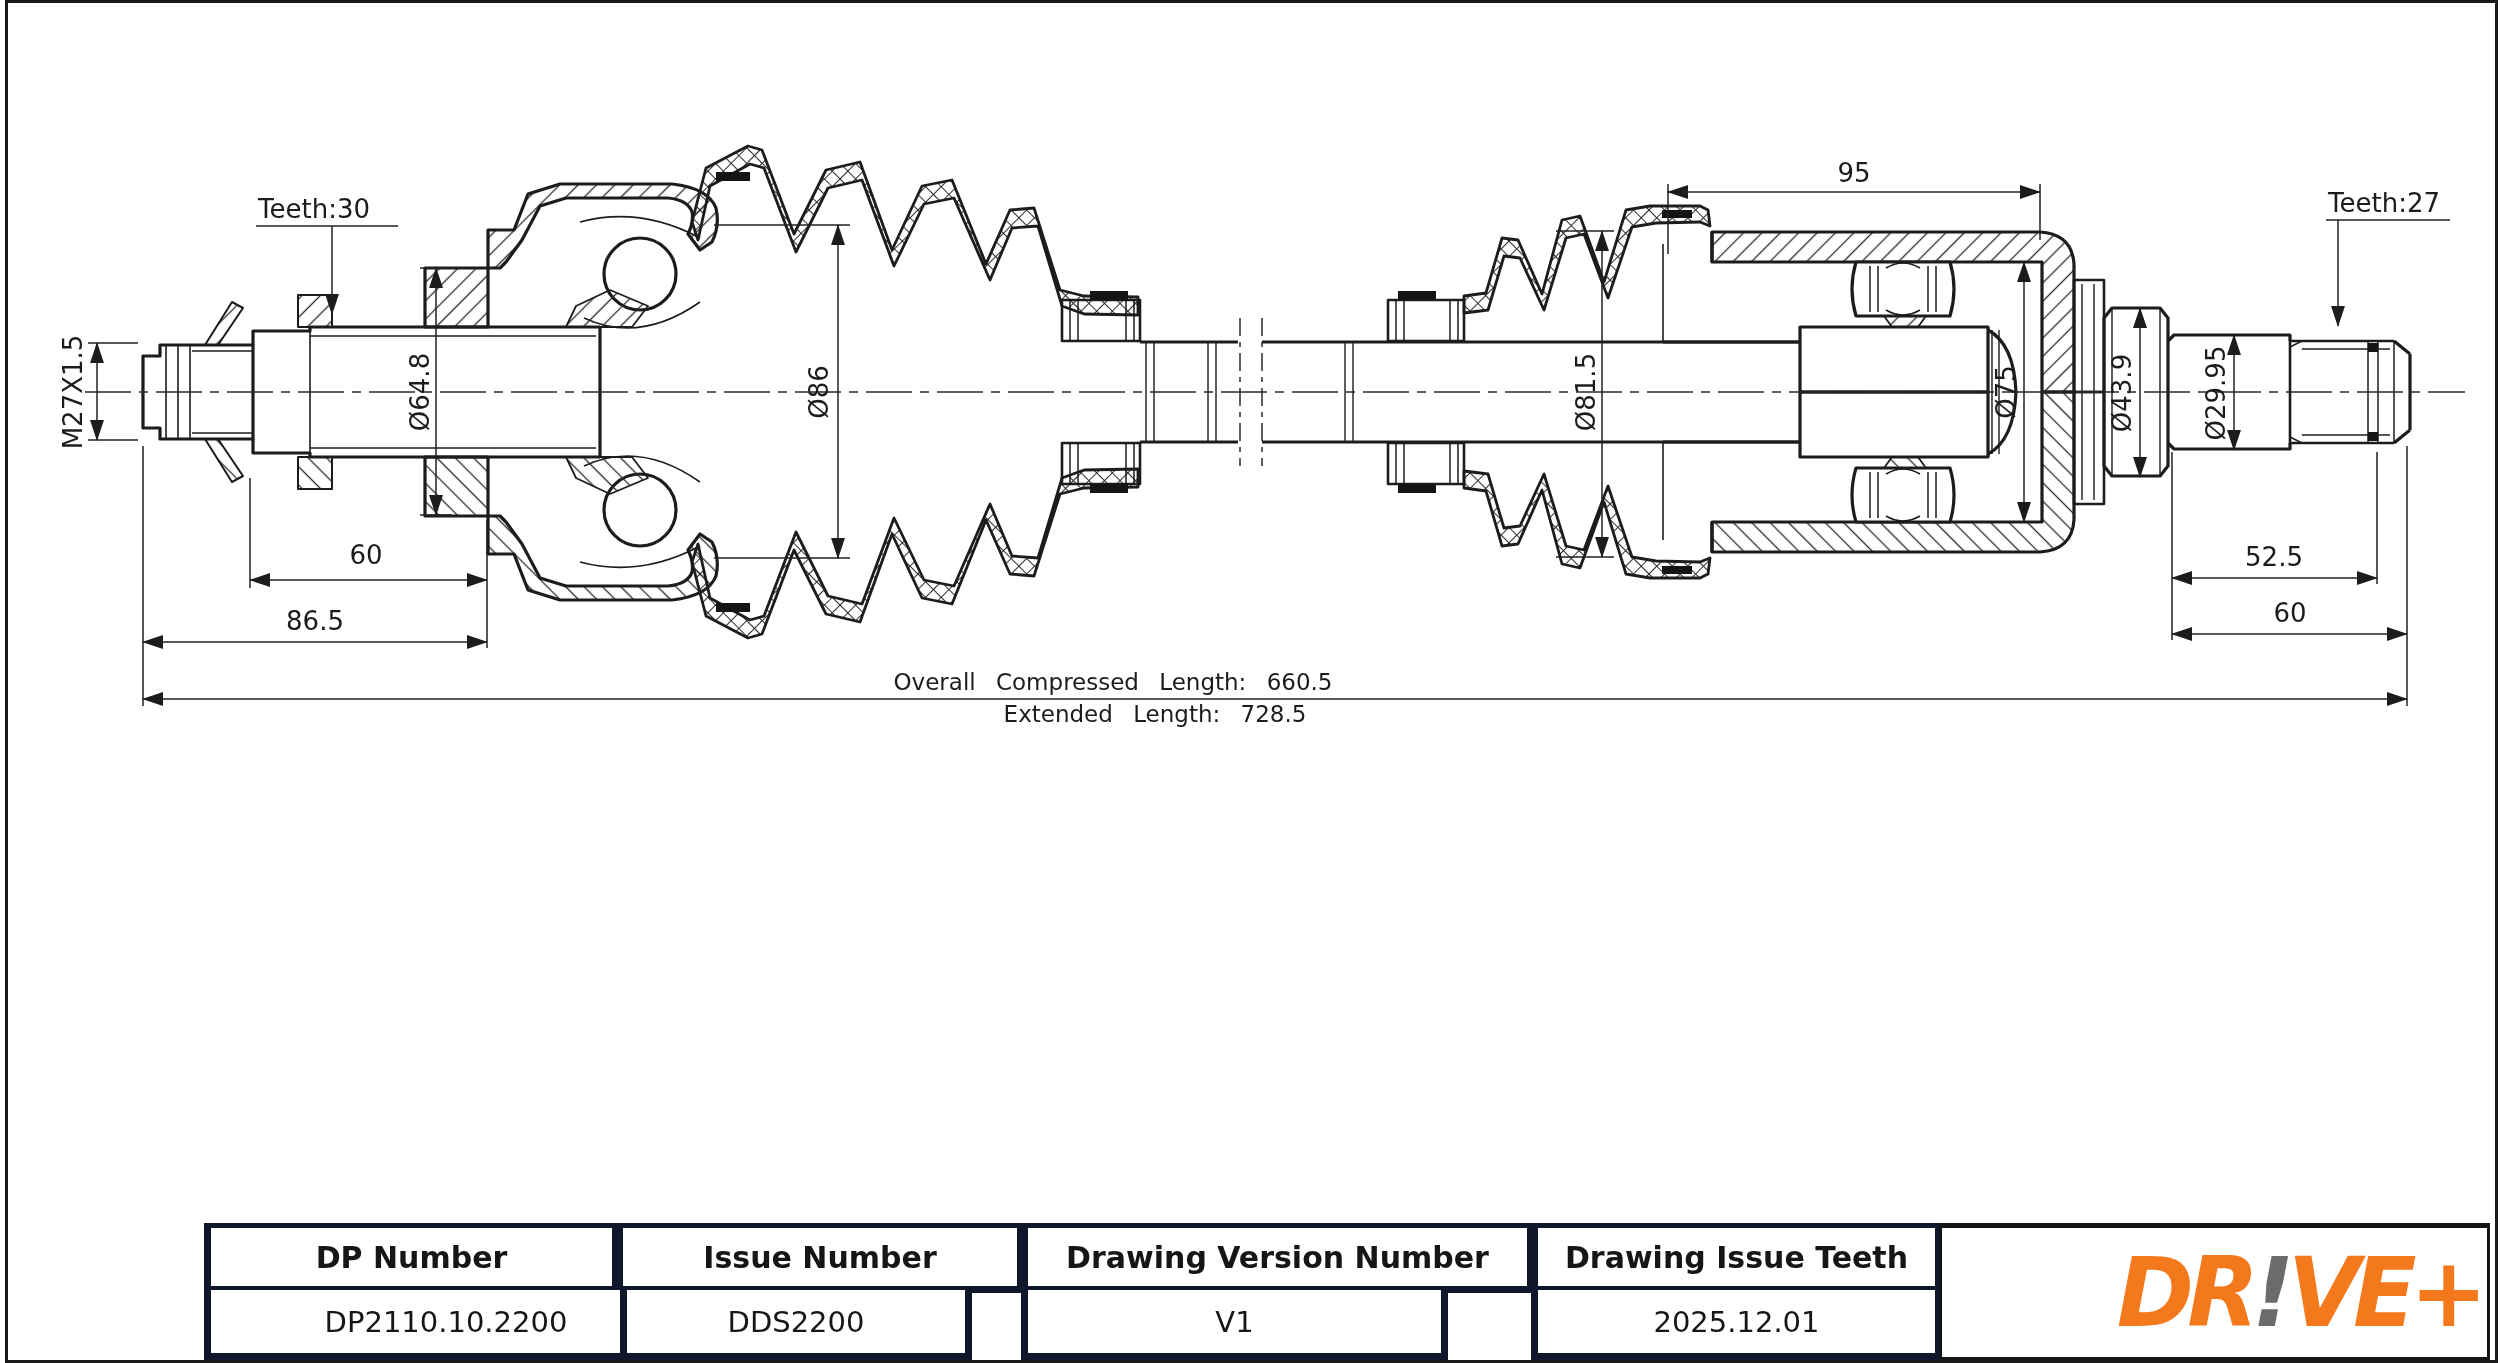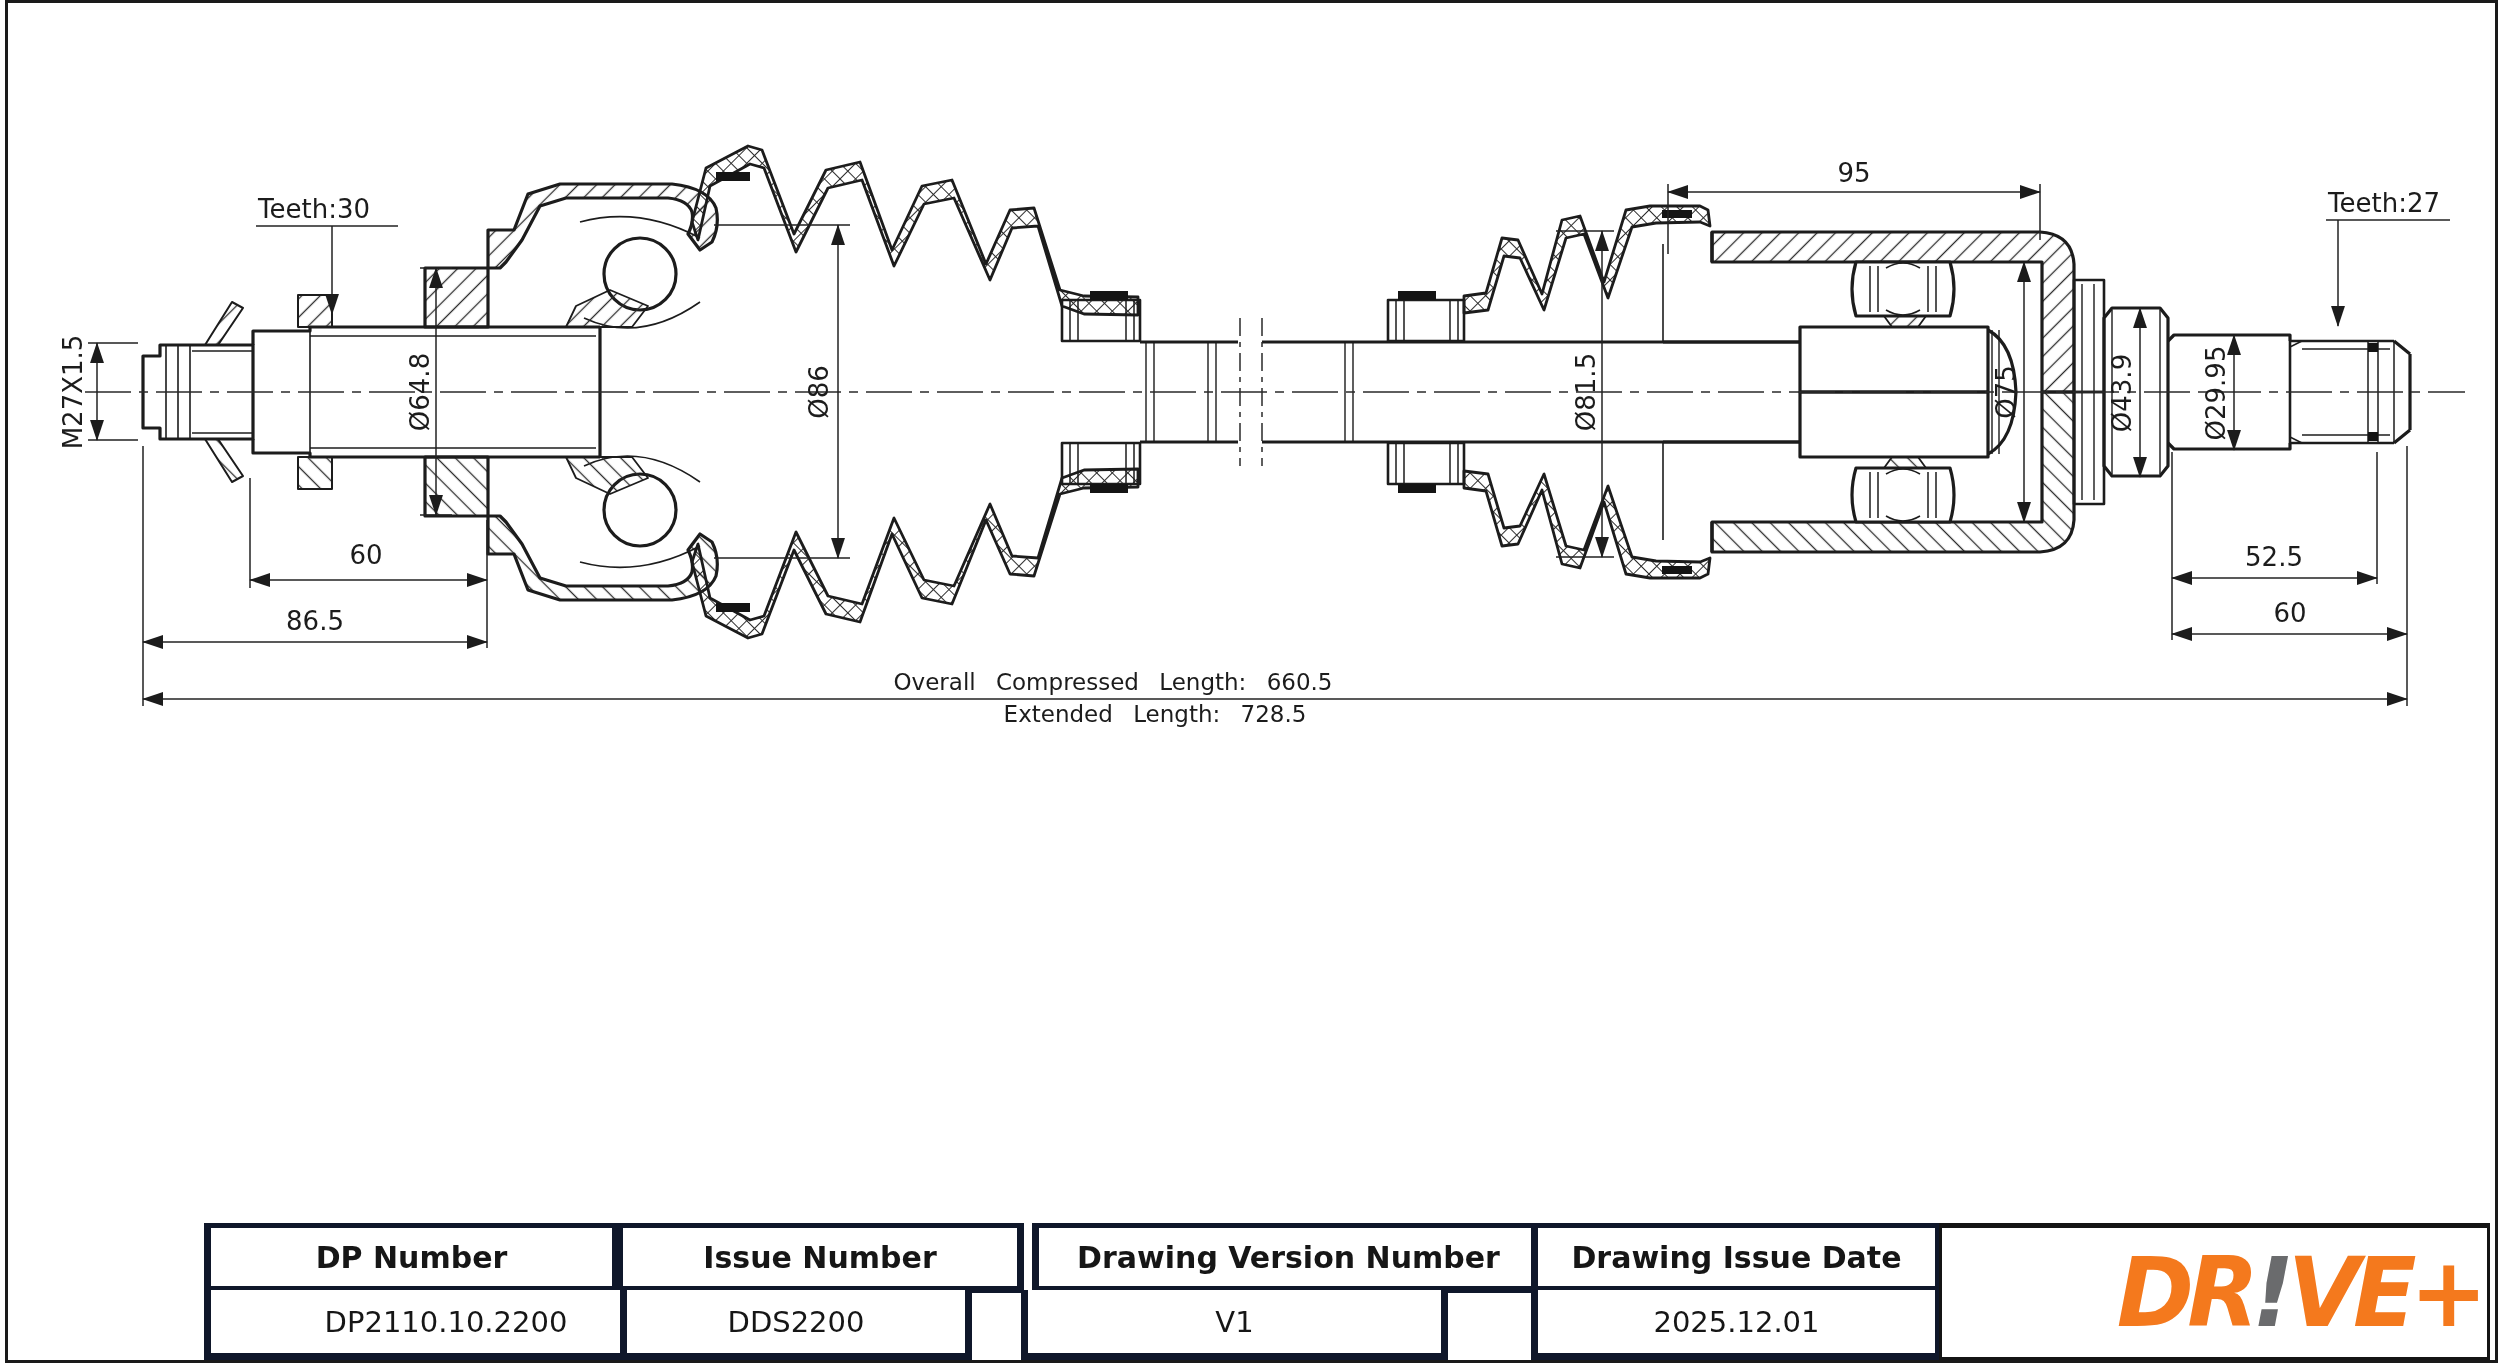--- a/index.html
+++ b/index.html
@@ -178,25 +178,25 @@
 </svg>
 
 <div id="titleblock">
 
   <div class="cell hdr" style="left:0;top:0;width:415px;height:70px;">
       <span>DP Number</span>
     </div>
   <div class="cell hdr" style="left:412px;top:0;width:408px;height:70px;">
       <span>Issue Number</span>
     </div>
-  <div class="cell hdr" style="left:817px;top:0;width:513px;height:70px;margin-left:11px;">
+  <div class="cell hdr" style="left:817px;top:0;width:513px;height:70px;">
       <span>Drawing Version Number</span>
     </div>
   <div class="cell hdr" style="left:1327px;top:0;width:411px;height:70px;">
-      <span>Drawing Issue Date</span>
+      <span>Drawing Issue Teeth</span>
     </div>
 
   <div class="cell val" style="left:0;top:67px;width:484px;height:70px;">
       <span>DP2110.10.2200</span>
     </div>
   <div class="cell val" style="left:416px;top:67px;width:352px;height:70px;">
       <span>DDS2200</span>
     </div>
   <div class="cell val" style="left:817px;top:67px;width:427px;height:70px;">
       <span>V1</span>

